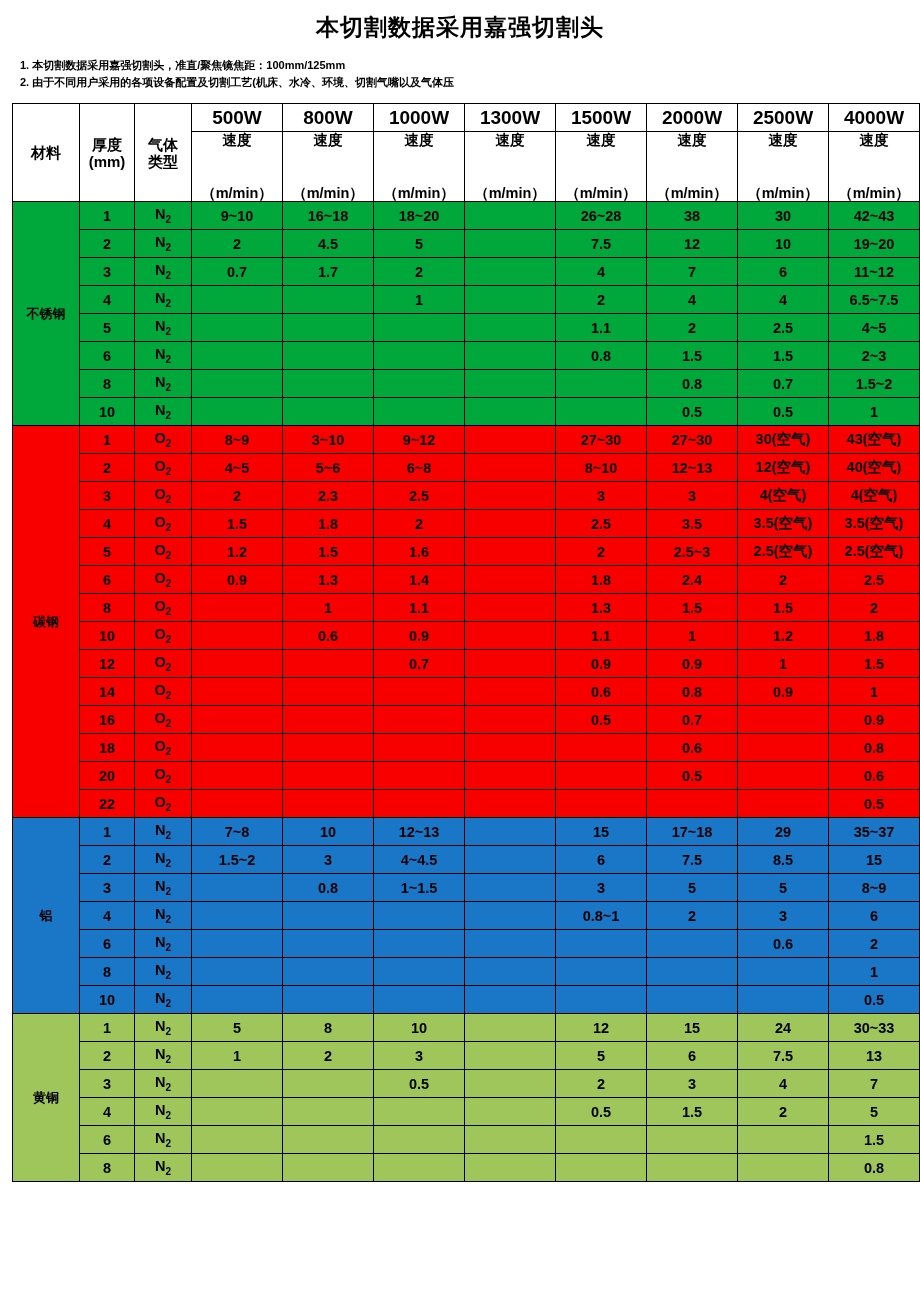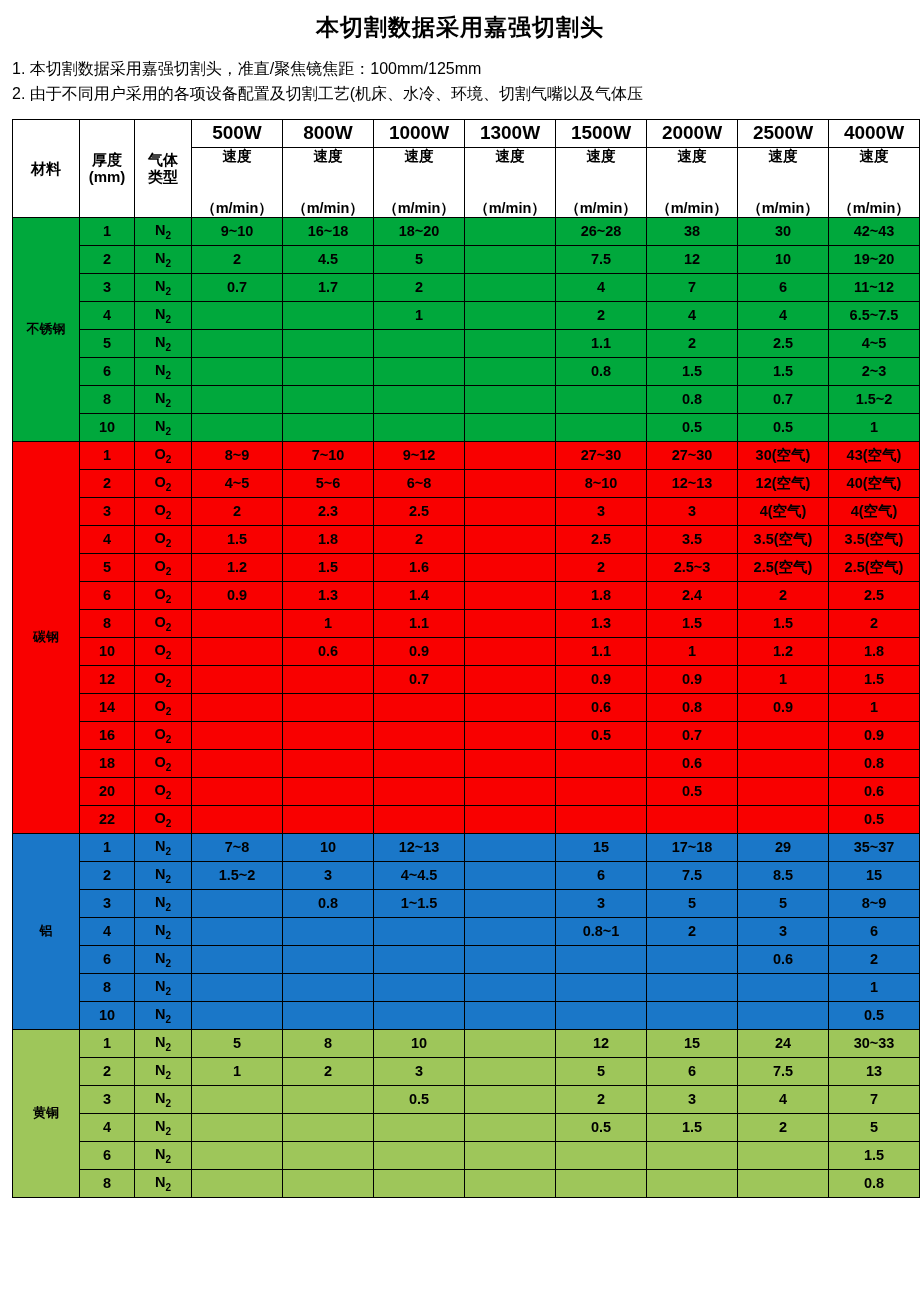--- a/index.html
+++ b/index.html
@@ -23,24 +23,25 @@
   }
   .doc-title {
     text-align: center;
     font-size: 23px;
     font-weight: bold;
     letter-spacing: 1px;
     margin-top: 12px;
     margin-bottom: 14px;
   }
   .notes {
-    font-size: 16px;
-    font-weight: normal;
+    font-size: 11px;
+    font-weight: bold;
     line-height: 1.55;
     margin-bottom: 12px;
+    margin-left: 8px;
   }
   .note-line {
     display: block;
   }
   .note-indent {
     display: block;
     padding-left: 26px;
   }
   table.data {
     border-collapse: collapse;
@@ -250,21 +251,21 @@
           <td class="cell"></td>
           <td class="cell">0.5</td>
           <td class="cell">0.5</td>
           <td class="cell">1</td>
         </tr>
         <tr class="band-carbon">
           <td class="matcell" rowspan="14">碳钢</td>
           <td class="cell">1</td>
           <td class="cell gas">O<sub>2</sub></td>
           <td class="cell">8~9</td>
-          <td class="cell">7~10</td>
+          <td class="cell">3~10</td>
           <td class="cell">9~12</td>
           <td class="cell"></td>
           <td class="cell">27~30</td>
           <td class="cell">27~30</td>
           <td class="cell">30(空气)</td>
           <td class="cell">43(空气)</td>
         </tr>
         <tr class="band-carbon">
           <td class="cell">2</td>
           <td class="cell gas">O<sub>2</sub></td>

